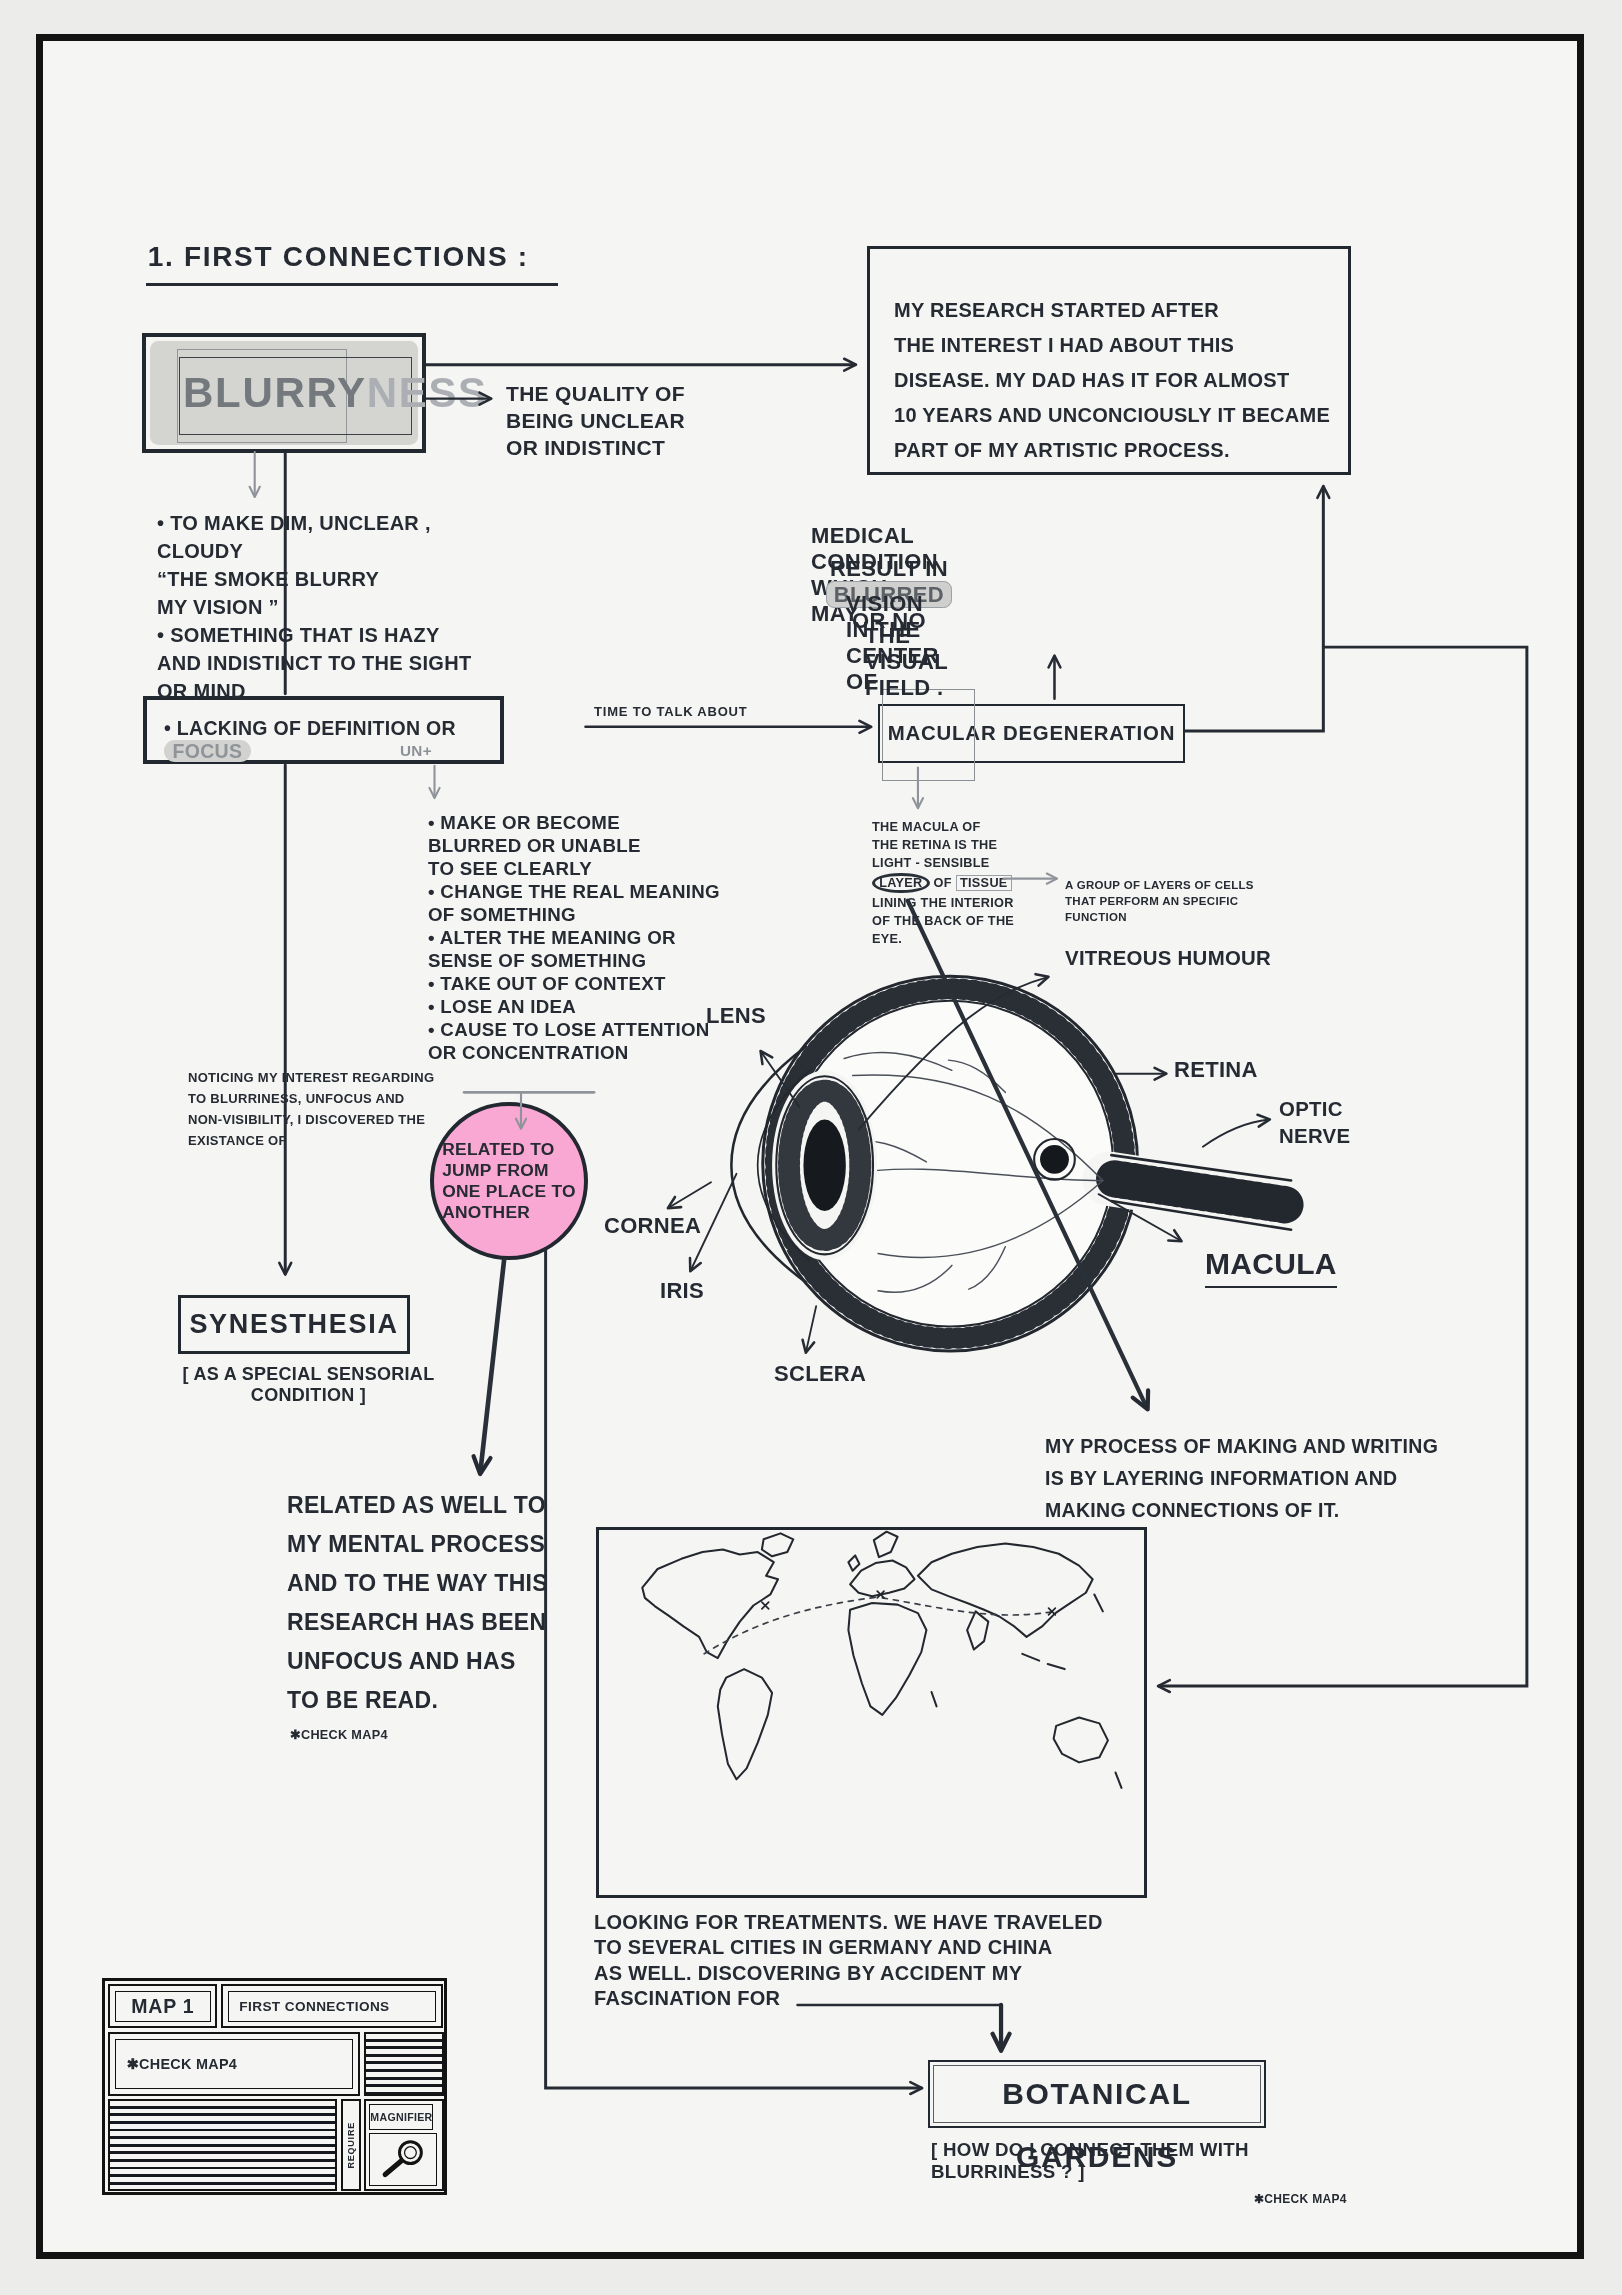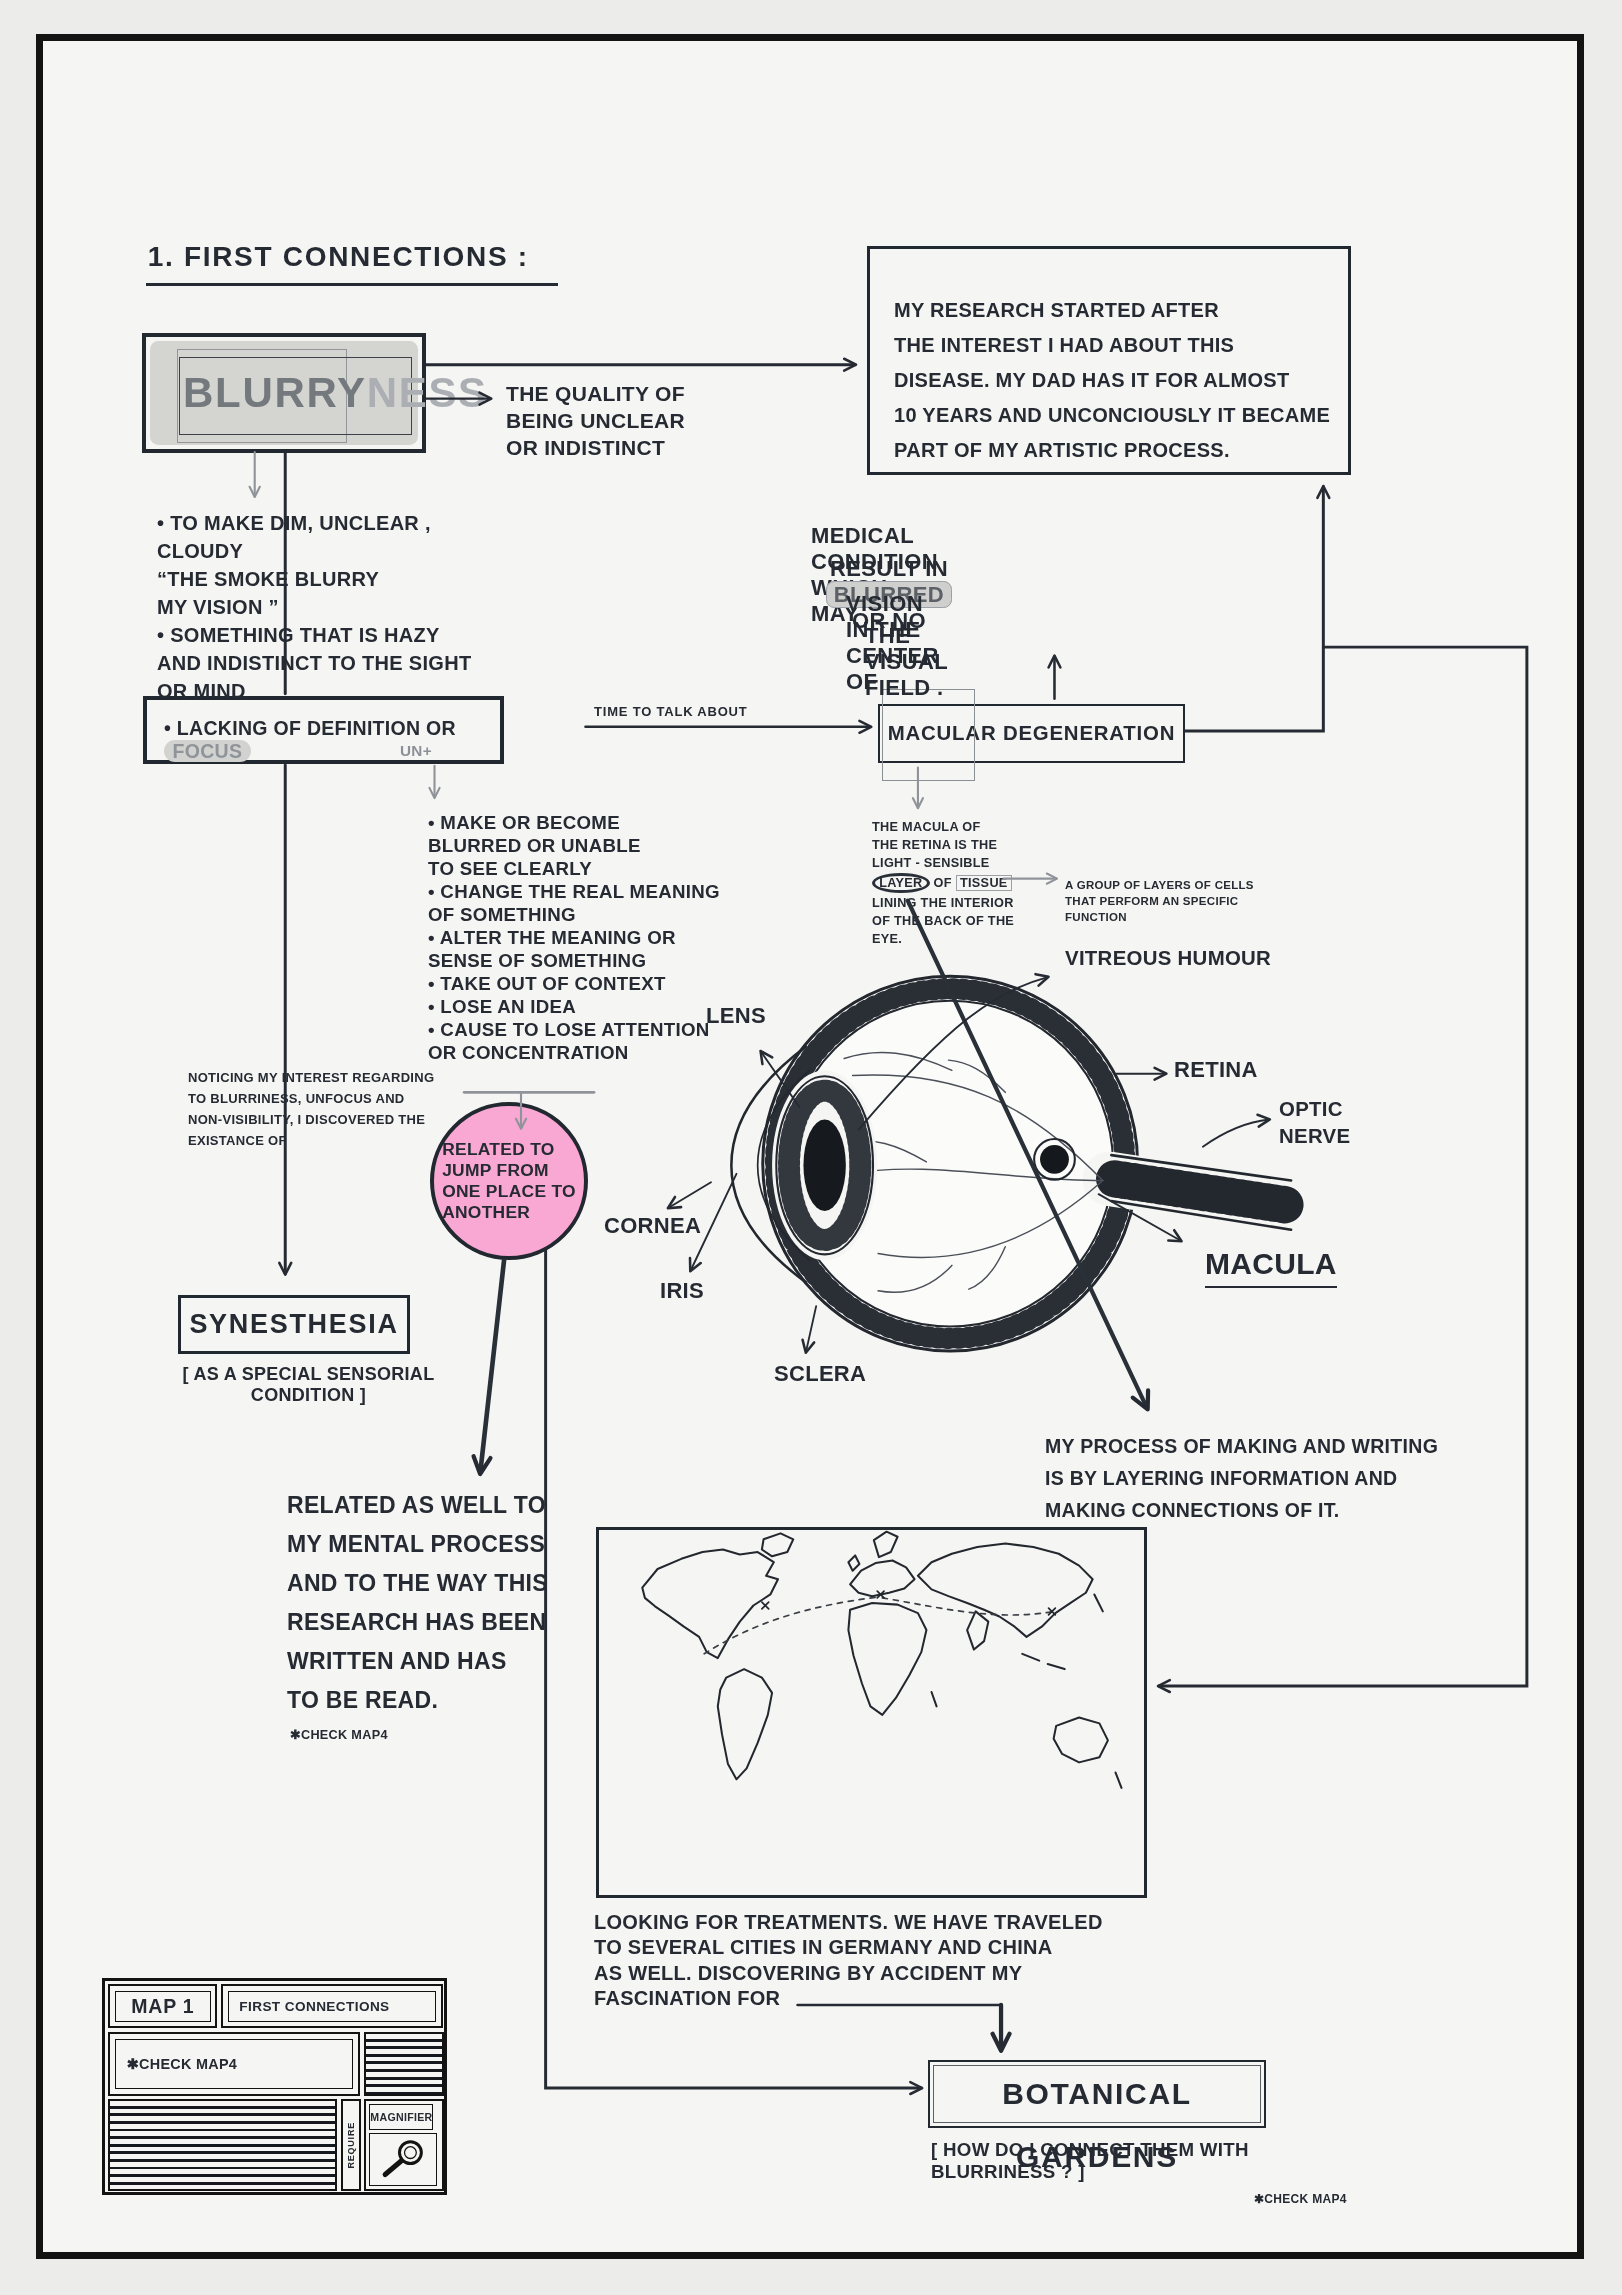--- a/index.html
+++ b/index.html
@@ -129,21 +129,21 @@
 
   <div class="abs boxz" style="left:178px;top:1295px;width:232px;height:59px;border:3px solid #222830;box-sizing:border-box;text-align:center;">
     <div class="hand" style="line-height:53px;font-size:27px;letter-spacing:1.7px;">SYNESTHESIA</div>
   </div>
   <div class="abs txt hand" style="left:143px;top:1364px;width:331px;text-align:center;font-size:18px;">[ AS A SPECIAL SENSORIAL CONDITION ]</div>
 
   <div class="abs txt hand pre" style="left:287px;top:1486px;font-size:23px;line-height:39px;">RELATED AS WELL TO
 MY MENTAL PROCESS
 AND TO THE WAY THIS
 RESEARCH HAS BEEN
-WRITTEN AND HAS
+UNFOCUS AND HAS
 TO BE READ.</div>
   <div class="abs txt hand" style="left:290px;top:1727px;font-size:12.7px;">✱CHECK MAP4</div>
 
   <div class="abs txt hand pre" style="left:1045px;top:1430px;font-size:19.5px;line-height:32px;">MY PROCESS OF MAKING AND WRITING
 IS BY LAYERING INFORMATION AND
 MAKING CONNECTIONS OF IT.</div>
 
   <div class="abs txt hand" style="left:706px;top:1003px;font-size:22px;">LENS</div>
   <div class="abs txt hand" style="left:1065px;top:947px;font-size:20.4px;">VITREOUS HUMOUR</div>
   <div class="abs txt hand" style="left:1174px;top:1057px;font-size:22px;">RETINA</div>

